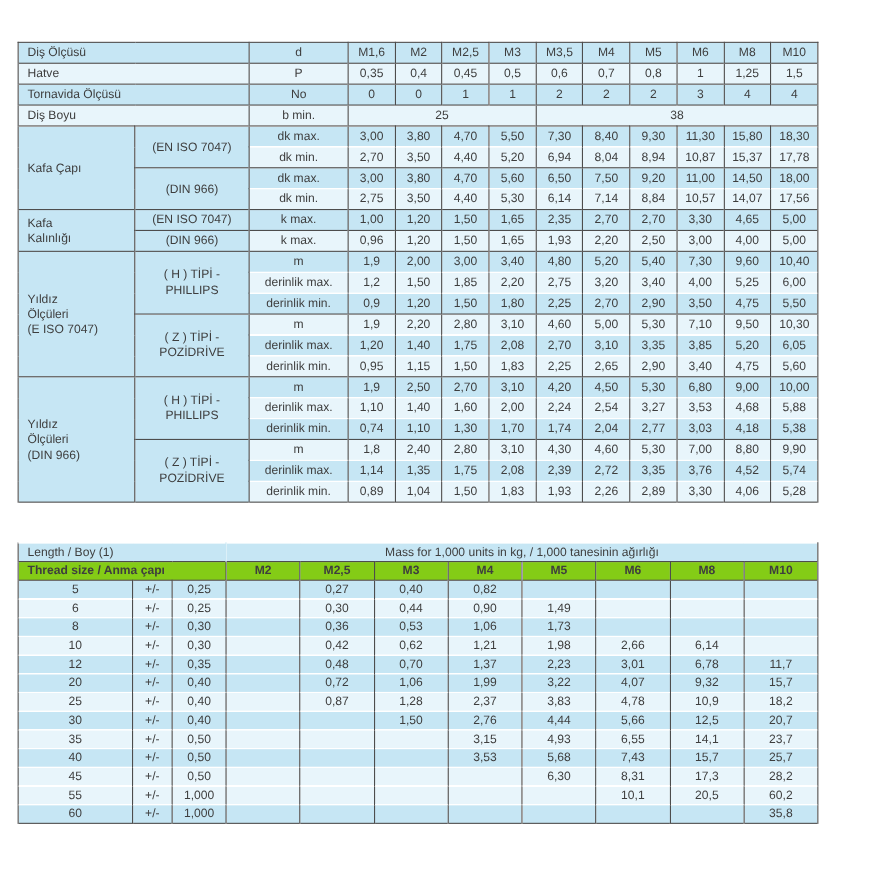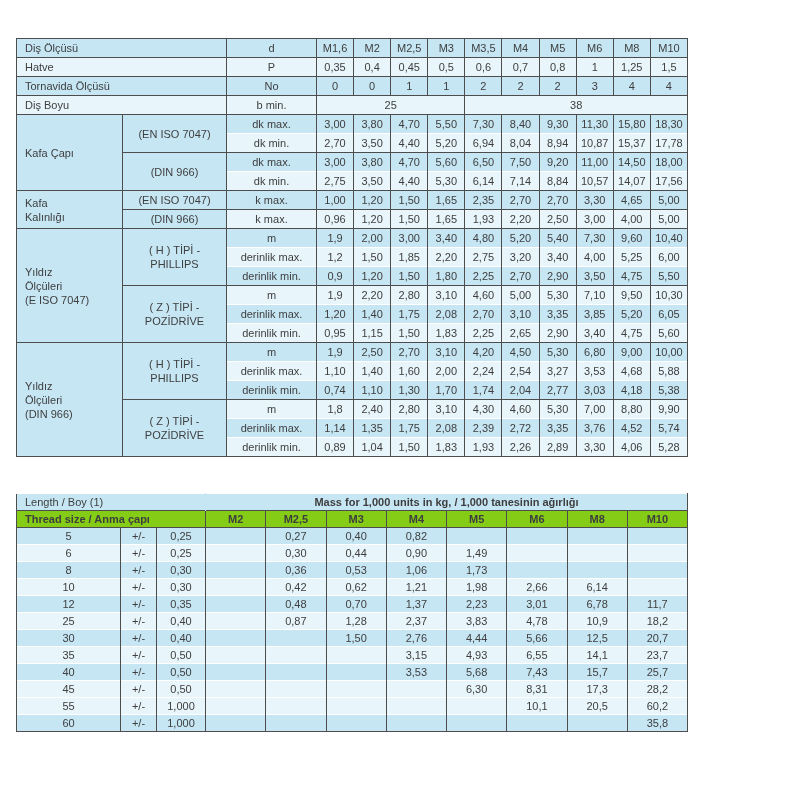--- a/index.html
+++ b/index.html
@@ -3,41 +3,41 @@
 <meta charset="utf-8">
 <style>
   html,body{margin:0;padding:0;}
   body{
     width:800px;height:800px;background:#ffffff;
     font-family:"Liberation Sans",sans-serif;color:#3e3e3e;
     overflow:hidden;
   }
   .sheet{padding:38px 16px 0 16px;}
   table{
-    border-collapse:collapse;table-layout:fixed;width:672px;
+    border-collapse:collapse;table-layout:fixed;width:728px;
     border:1px solid #4d4d4d;
     padding-left:24px;
   }
   td{
     font-size:11px;line-height:13px;text-align:center;
     border-left:1px solid #4d4d4d;border-right:1px solid #4d4d4d;
     border-top:1px solid #ffffff;border-bottom:none;
     padding:0 3px;overflow:hidden;white-space:nowrap;
   }
   #spec td{height:18px;}
   #mass td{height:16px;}
   tr.gsep > td{border-top:1px solid #4d4d4d;}
   tr.r-dark  > td{background:var(--row-dark,#c6e6f4);}
   tr.r-light > td{background:var(--row-light,#e8f5fb);}
   td.multilabel{background:var(--row-dark,#c6e6f4) !important;}
   .cell-label{text-align:left;padding-left:8px;white-space:pre-line;line-height:14px;}
   .cell-sublabel{white-space:pre-line;line-height:14px;}
   #mass tr.hd1 > td{background:var(--row-dark,#c6e6f4);}
   #mass .hd1-left{text-align:left;padding-left:8px;border-right:1px solid var(--row-dark,#c6e6f4);}
-  #mass .hd1-right{border-left:1px solid var(--row-dark,#c6e6f4);font-weight:bold;}
+  #mass .hd1-right{border-left:1px solid var(--row-dark,#c6e6f4);}
   #mass tr.hd2 > td{background:#84cc16;font-weight:bold;}
   #mass .hd2-left{text-align:left;padding-left:8px;}
   #mass{margin-top:36px;}
 </style>
 </head>
 <body>
 
 <div class="sheet">
 
   <table id="spec">
@@ -451,20 +451,33 @@
           <td class="cell-val">0,35</td>
           <td class="cell-val"></td>
           <td class="cell-val">0,48</td>
           <td class="cell-val">0,70</td>
           <td class="cell-val">1,37</td>
           <td class="cell-val">2,23</td>
           <td class="cell-val">3,01</td>
           <td class="cell-val">6,78</td>
           <td class="cell-val">11,7</td>
         </tr>
+        <tr class="r-dark">
+          <td class="cell-val">20</td>
+          <td class="cell-val">+/-</td>
+          <td class="cell-val">0,40</td>
+          <td class="cell-val"></td>
+          <td class="cell-val">0,72</td>
+          <td class="cell-val">1,06</td>
+          <td class="cell-val">1,99</td>
+          <td class="cell-val">3,22</td>
+          <td class="cell-val">4,07</td>
+          <td class="cell-val">9,32</td>
+          <td class="cell-val">15,7</td>
+        </tr>
         <tr class="r-light">
           <td class="cell-val">25</td>
           <td class="cell-val">+/-</td>
           <td class="cell-val">0,40</td>
           <td class="cell-val"></td>
           <td class="cell-val">0,87</td>
           <td class="cell-val">1,28</td>
           <td class="cell-val">2,37</td>
           <td class="cell-val">3,83</td>
           <td class="cell-val">4,78</td>

